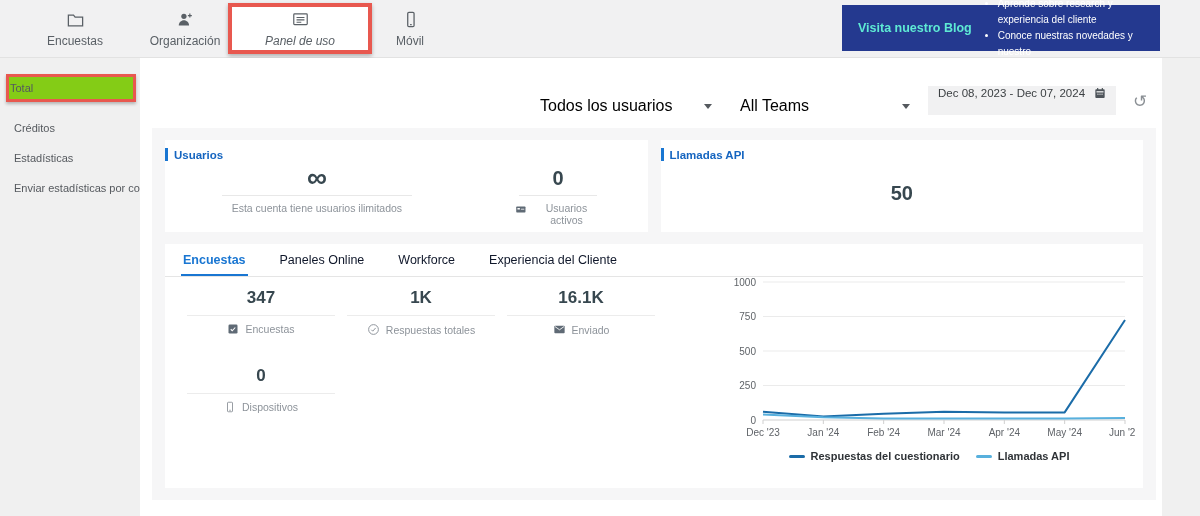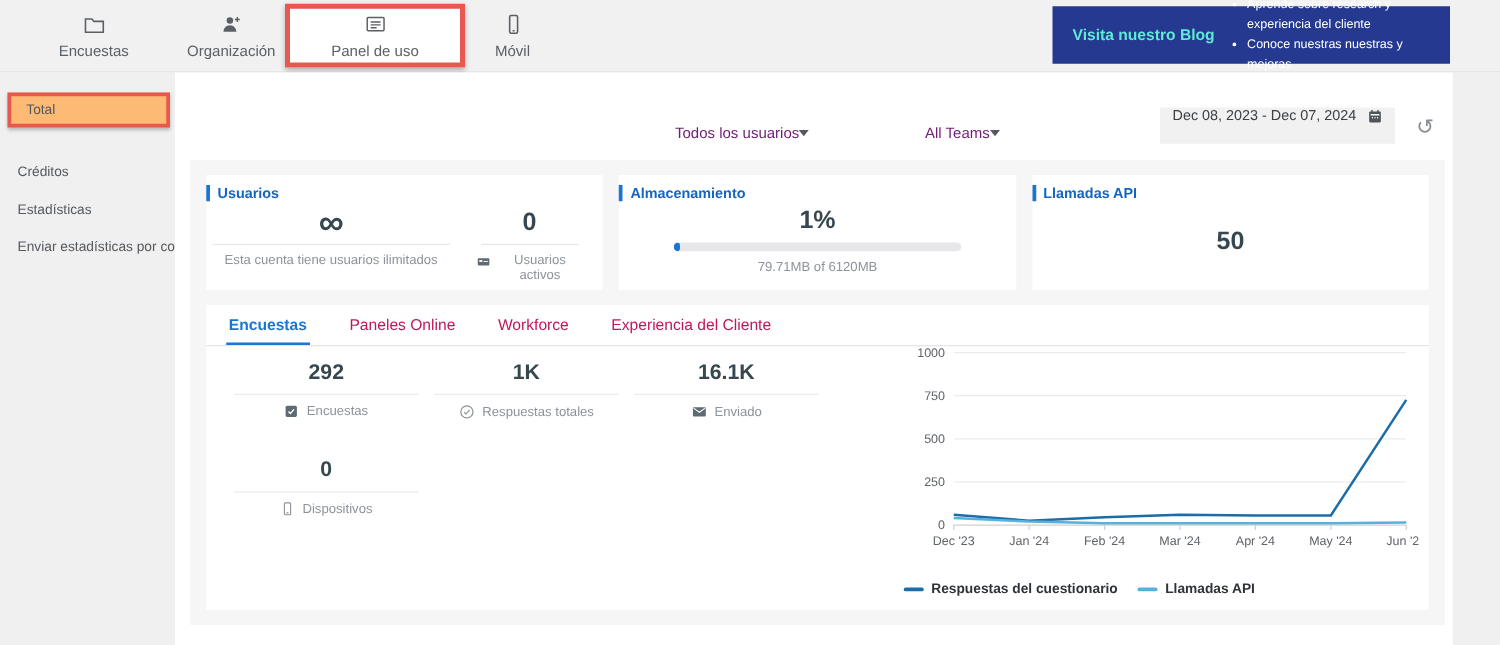--- a/index.html
+++ b/index.html
@@ -19,30 +19,30 @@
             background:#24398f; display:flex; align-items:center; cursor:pointer; }
   .banner-title { color:#5eead4; font-weight:bold; font-size:12.5px; padding:0 10px 0 16px;
                   white-space:nowrap; }
   .banner ul { margin:0 8px 0 0; padding-left:16px; color:#ffffff; font-size:10px;
                line-height:1.6; list-style:disc; }
 
   
   .sidebar { position:absolute; left:0; top:58px; width:140px; height:458px; background:#f0f0f0; }
   .side-item { font-size:11px; color:#55595e; padding:11px 0 7px 14px; white-space:nowrap;
                cursor:pointer; }
-  .side-item.highlight { background:#fdba74; border:3px solid #e8584f; margin:16px 4px 19px 6px;
-                         padding:5px 0 5px 12px; box-shadow:0 2px 3px rgba(0,0,0,.25); }
+  .side-item.highlight { background:#84cc16; border:3px solid #e8584f; margin:16px 4px 9px 6px;
+                         padding:5px 0 5px 1px; box-shadow:0 2px 3px rgba(0,0,0,.25); }
 
   
   .main { position:absolute; left:140px; top:58px; width:1022px; height:458px; background:#ffffff; }
   .right-strip { position:absolute; left:1162px; top:58px; width:38px; height:458px; background:#f0f0f0; }
 
   
   .dropdown { position:absolute; top:37px; height:22px; display:flex; align-items:center;
-              font-size:12px; color:#701a75; cursor:pointer; }
+              justify-content:space-between; font-size:16px; color:#000000; cursor:pointer; }
   .caret { width:0; height:0; border-left:4px solid transparent; border-right:4px solid transparent;
            border-top:5px solid #55595e; }
   .datebox { position:absolute; left:788px; top:28px; width:188px; height:29px; background:#f1f1f2;
              display:flex; align-items:center; justify-content:space-between; padding:0 9px 16px 10px;
              font-size:11.5px; color:#3c4043; cursor:pointer; }
   .reset { position:absolute; left:993px; top:33px; font-size:17px; color:#8a8f94; cursor:pointer; }
 
   
   .panel { position:absolute; left:12px; top:70px; width:1004px; height:372px; background:#f6f6f7; }
   .cards-row { position:absolute; left:13px; top:12px; width:978px; height:92px; display:flex; gap:13px; }
@@ -59,35 +59,35 @@
   .inf { font-size:28px; font-weight:bold; color:#37474f; line-height:.8; }
   .cap-icon-row { display:flex; align-items:flex-start; justify-content:center; gap:5px; width:86px; margin:0 auto; }
   .storage { text-align:center; padding-top:25px; }
   .pbar { width:230px; height:7px; background:#e7e7e9; border-radius:4px; margin:7px auto 7px; overflow:hidden; }
   .pfill { height:7px; min-width:5px; background:#1976d2; border-radius:4px; }
   .api-val { text-align:center; padding-top:42px; font-size:20px; font-weight:bold; color:#37474f; }
 
   
   .tabs-card { position:absolute; left:13px; top:116px; width:978px; height:244px; background:#ffffff; }
   .tabs-row { display:flex; gap:30px; padding-left:16px; border-bottom:1px solid #e5e5e5; }
-  .tab { font-size:12.5px; color:#be185d; padding:9px 2px 7px; cursor:pointer; border-bottom:2px solid transparent; }
+  .tab { font-size:12.5px; color:#0f172a; padding:9px 2px 7px; cursor:pointer; border-bottom:2px solid transparent; }
   .tab.active { color:#1976d2; font-weight:bold; border-bottom:2px solid #1976d2; }
 
   .stats-grid { position:absolute; left:16px; top:44px; display:grid;
                 grid-template-columns:repeat(3,160px); row-gap:30px; }
   .stat { text-align:center; }
   .stat-value { font-size:17px; font-weight:bold; color:#37474f; }
   .stat-div { border-bottom:1px solid #ececec; margin:7px 6px 7px; }
   .stat-label { font-size:10.5px; color:#8d939a; display:flex; gap:6px; justify-content:center; align-items:center; }
   .stat-label svg { flex:0 0 auto; }
   .at-glyph { font-size:12px; color:#7b838c; font-weight:bold; }
 
   .chart-svg { position:absolute; left:558px; top:26px; }
   .legend { position:absolute; left:558px; top:206px; width:412px; display:flex; gap:16px;
-            justify-content:flex-start; align-items:center;margin-top:15px; }
+            justify-content:center; align-items:center; }
   .legend-item { display:flex; align-items:center; gap:6px; font-size:11px; font-weight:bold; color:#2f3337; }
   .legend-swatch { width:16px; height:3px; border-radius:2px; }
 </style>
 </head>
 <body>
 
 <header class="topbar">
   <div class="nav-item" style="left:15px;width:120px;">
     <svg viewBox="0 0 24 24" fill="none" stroke="#5a6066" stroke-width="1.6">
         <path d="M3 6.5h6.5l2 2.5H21v11H3z"></path>
@@ -95,40 +95,40 @@
     <span>Encuestas</span>
   </div>
   <div class="nav-item" style="left:130px;width:110px;">
     <svg viewBox="0 0 24 24">
         <circle cx="10" cy="8" r="3.3" fill="#5a6066"></circle>
         <path d="M3.5 19.5c0-3.6 2.9-6.5 6.5-6.5s6.5 2.9 6.5 6.5z" fill="#5a6066"></path>
         <path d="M17.5 4.5v5M15 7h5" stroke="#5a6066" stroke-width="1.5" fill="none"></path>
       </svg>
     <span>Organización</span>
   </div>
-  <div class="nav-item highlight" style="left:228px;width:144px;">
+  <div class="nav-item highlight" style="left:228px;width:144px;font-style:italic;">
     <svg viewBox="0 0 24 24" fill="none" stroke="#5a6066" stroke-width="1.5">
         <rect x="3.5" y="5" width="17" height="13.5" rx="1"></rect>
         <path d="M7 9.5h10M7 12.5h10M7 15.5h6"></path>
       </svg>
     <span>Panel de uso</span>
   </div>
   <div class="nav-item" style="left:350px;width:120px;">
     <svg viewBox="0 0 24 24" fill="none" stroke="#5a6066" stroke-width="1.6">
         <rect x="8.5" y="3" width="8" height="18" rx="1.5"></rect>
         <path d="M11.5 18.5h2"></path>
       </svg>
     <span>Móvil</span>
   </div>
 
   <div class="banner">
     <span class="banner-title">Visita nuestro Blog</span>
     <ul>
       <li>Aprende sobre research y experiencia del cliente</li>
-      <li>Conoce nuestras nuestras y mejoras</li>
+      <li>Conoce nuestras novedades y nuestro</li>
     </ul>
   </div>
 </header>
 
 <aside class="sidebar">
   <div class="side-item highlight">
     <span>Total</span>
   </div>
   <div class="side-item">
     <span>Créditos</span>
@@ -189,54 +189,41 @@
                   <rect x="2.5" y="6" width="19" height="12" rx="1.5" fill="#5f6a75"></rect>
                   <rect x="5" y="9" width="5" height="3" fill="#ffffff"></rect>
                   <rect x="12" y="10.5" width="7" height="1.6" fill="#ffffff"></rect>
                 </svg>
               <span>Usuarios activos</span>
             </div>
           </div>
         </div>
       </div>
 
-      <div class="card">
-        <div class="card-title">
-          <span class="title-bar"></span>
-          <span>Almacenamiento</span>
-        </div>
-        <div class="storage">
-          <div class="metric-num">1%</div>
-          <div class="pbar">
-            <div class="pfill" style="width: 1%;"></div>
-          </div>
-          <div class="metric-cap">79.71MB of 6120MB</div>
-        </div>
-      </div>
 
       <div class="card">
         <div class="card-title">
           <span class="title-bar"></span>
           <span>Llamadas API</span>
         </div>
         <div class="api-val">50</div>
       </div>
     </div>
 
     <div class="tabs-card">
       <div class="tabs-row">
         <div class="tab active"><span>Encuestas</span></div>
         <div class="tab"><span>Paneles Online</span></div>
         <div class="tab"><span>Workforce</span></div>
         <div class="tab"><span>Experiencia del Cliente</span></div>
       </div>
 
       <div class="stats-grid">
         <div class="stat">
-          <div class="stat-value">292</div>
+          <div class="stat-value">347</div>
           <div class="stat-div"></div>
           <div class="stat-label">
             <svg width="12" height="12" viewBox="0 0 24 24">
                 <rect x="3" y="3" width="18" height="18" rx="2.5" fill="#5f6a75"></rect>
                 <path d="M7.5 12.5l3 3 6-6.5" stroke="#ffffff" stroke-width="2.2" fill="none"></path>
               </svg>
             <span>Encuestas</span>
           </div>
         </div>
         <div class="stat">

